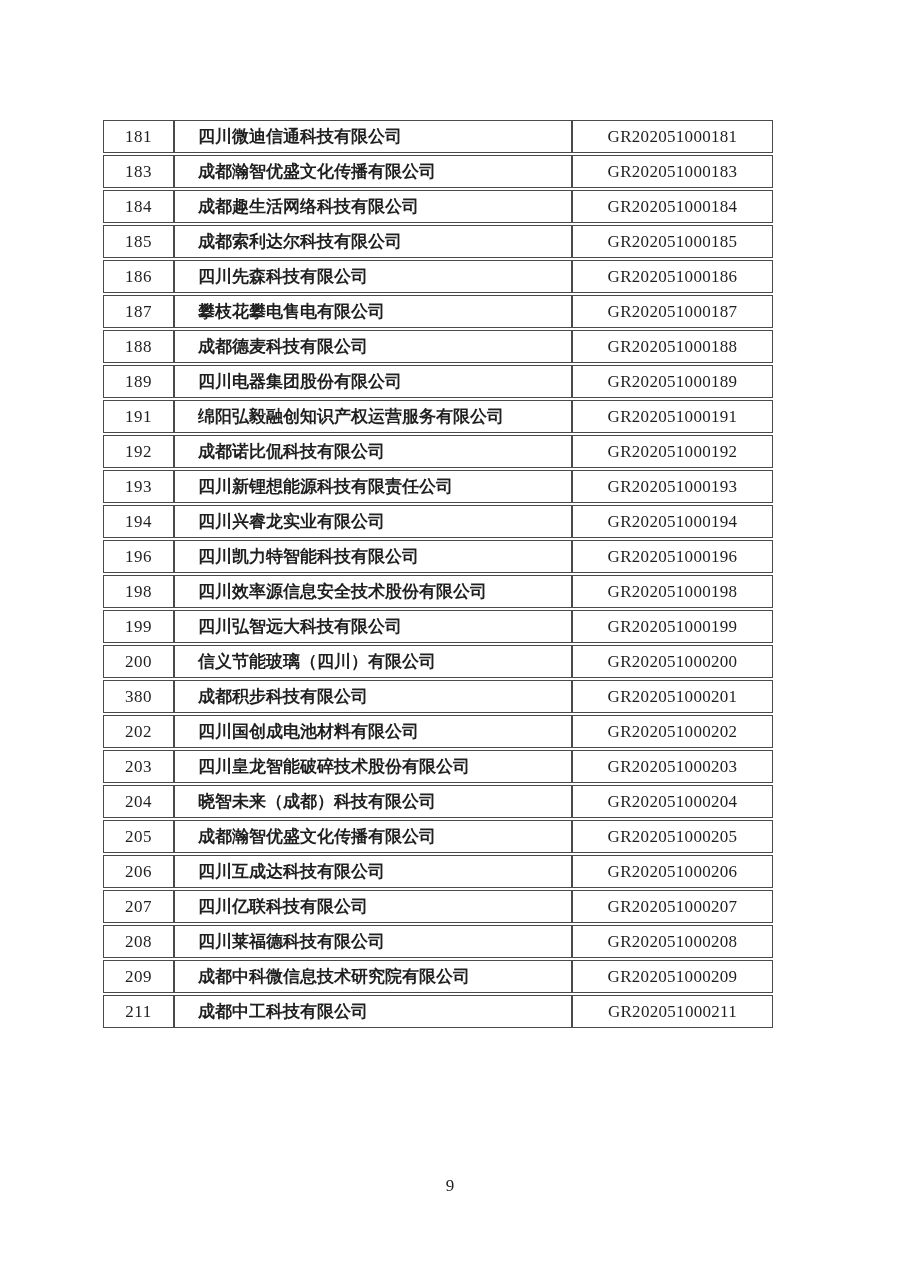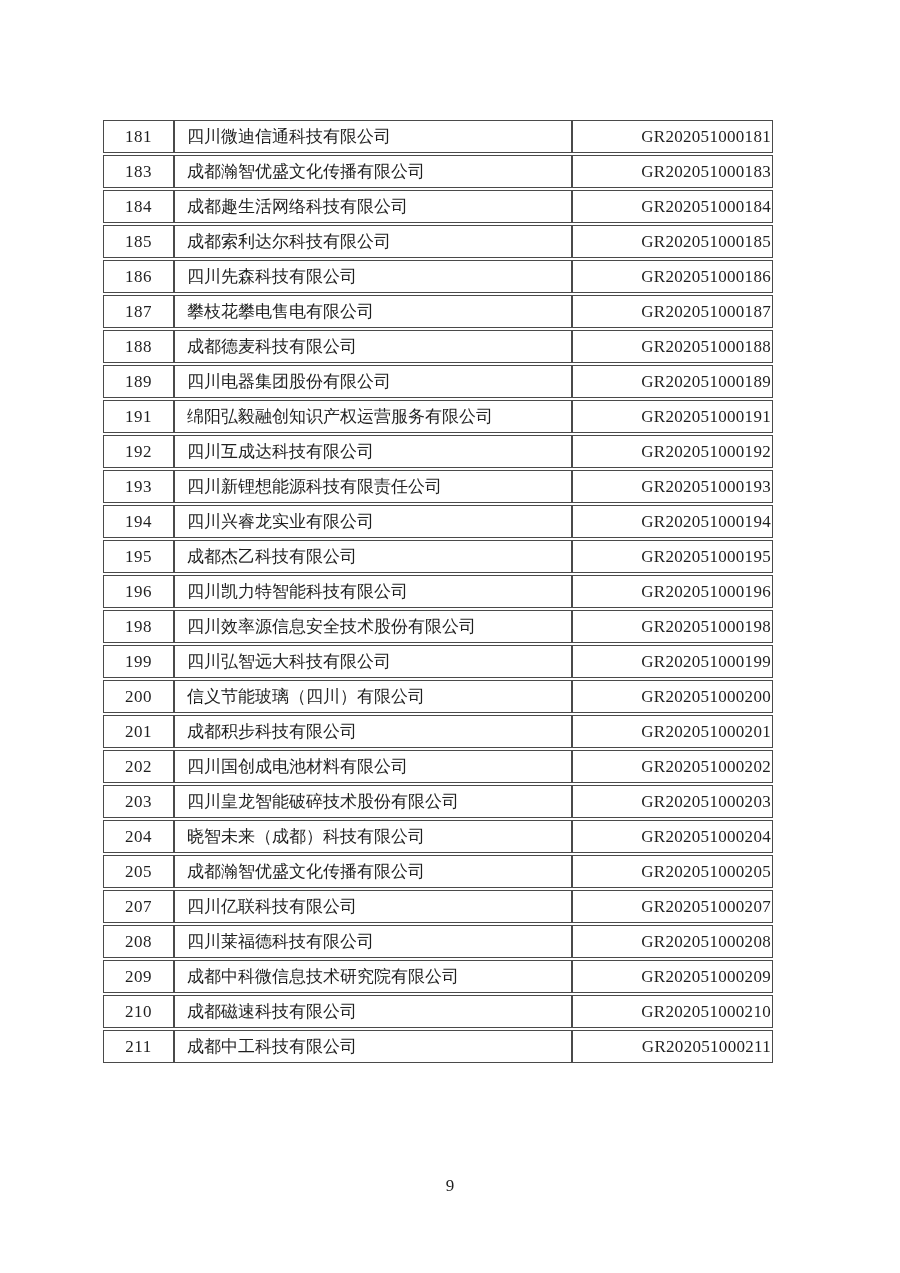--- a/index.html
+++ b/index.html
@@ -41,24 +41,25 @@
     overflow: hidden;
     background: #ffffff;
   }
   td.cell-no {
     text-align: center;
     font-size: 16px;
     letter-spacing: 0.5px;
   }
   td.cell-name {
     text-align: left;
-    padding-left: 12px;
+    padding-left: 23px;
+    font-weight: bold;
   }
   td.cell-code {
-    text-align: right;
+    text-align: center;
     font-size: 16px;
     letter-spacing: 0.3px;
   }
   .page-number {
     position: absolute;
     top: 1176px;
     left: 0;
     width: 900px;
     text-align: center;
     font-size: 17px;
@@ -129,41 +130,36 @@
 
 
   <tr>
     <td class="cell-no">191</td>
     <td class="cell-name">绵阳弘毅融创知识产权运营服务有限公司</td>
     <td class="cell-code">GR202051000191</td>
   </tr>
 
   <tr>
     <td class="cell-no">192</td>
-    <td class="cell-name">四川互成达科技有限公司</td>
+    <td class="cell-name">成都诺比侃科技有限公司</td>
     <td class="cell-code">GR202051000192</td>
   </tr>
 
   <tr>
     <td class="cell-no">193</td>
     <td class="cell-name">四川新锂想能源科技有限责任公司</td>
     <td class="cell-code">GR202051000193</td>
   </tr>
 
   <tr>
     <td class="cell-no">194</td>
     <td class="cell-name">四川兴睿龙实业有限公司</td>
     <td class="cell-code">GR202051000194</td>
   </tr>
 
-  <tr>
-    <td class="cell-no">195</td>
-    <td class="cell-name">成都杰乙科技有限公司</td>
-    <td class="cell-code">GR202051000195</td>
-  </tr>
 
   <tr>
     <td class="cell-no">196</td>
     <td class="cell-name">四川凯力特智能科技有限公司</td>
     <td class="cell-code">GR202051000196</td>
   </tr>
 
 
   <tr>
     <td class="cell-no">198</td>
@@ -177,21 +173,21 @@
     <td class="cell-code">GR202051000199</td>
   </tr>
 
   <tr>
     <td class="cell-no">200</td>
     <td class="cell-name">信义节能玻璃（四川）有限公司</td>
     <td class="cell-code">GR202051000200</td>
   </tr>
 
   <tr>
-    <td class="cell-no">201</td>
+    <td class="cell-no">380</td>
     <td class="cell-name">成都积步科技有限公司</td>
     <td class="cell-code">GR202051000201</td>
   </tr>
 
   <tr>
     <td class="cell-no">202</td>
     <td class="cell-name">四川国创成电池材料有限公司</td>
     <td class="cell-code">GR202051000202</td>
   </tr>
 
@@ -206,44 +202,44 @@
     <td class="cell-name">晓智未来（成都）科技有限公司</td>
     <td class="cell-code">GR202051000204</td>
   </tr>
 
   <tr>
     <td class="cell-no">205</td>
     <td class="cell-name">成都瀚智优盛文化传播有限公司</td>
     <td class="cell-code">GR202051000205</td>
   </tr>
 
+  <tr>
+    <td class="cell-no">206</td>
+    <td class="cell-name">四川互成达科技有限公司</td>
+    <td class="cell-code">GR202051000206</td>
+  </tr>
 
   <tr>
     <td class="cell-no">207</td>
     <td class="cell-name">四川亿联科技有限公司</td>
     <td class="cell-code">GR202051000207</td>
   </tr>
 
   <tr>
     <td class="cell-no">208</td>
     <td class="cell-name">四川莱福德科技有限公司</td>
     <td class="cell-code">GR202051000208</td>
   </tr>
 
   <tr>
     <td class="cell-no">209</td>
     <td class="cell-name">成都中科微信息技术研究院有限公司</td>
     <td class="cell-code">GR202051000209</td>
   </tr>
 
-  <tr>
-    <td class="cell-no">210</td>
-    <td class="cell-name">成都磁速科技有限公司</td>
-    <td class="cell-code">GR202051000210</td>
-  </tr>
 
   <tr>
     <td class="cell-no">211</td>
     <td class="cell-name">成都中工科技有限公司</td>
     <td class="cell-code">GR202051000211</td>
   </tr>
 </tbody>
     </table>
   </div>
 

